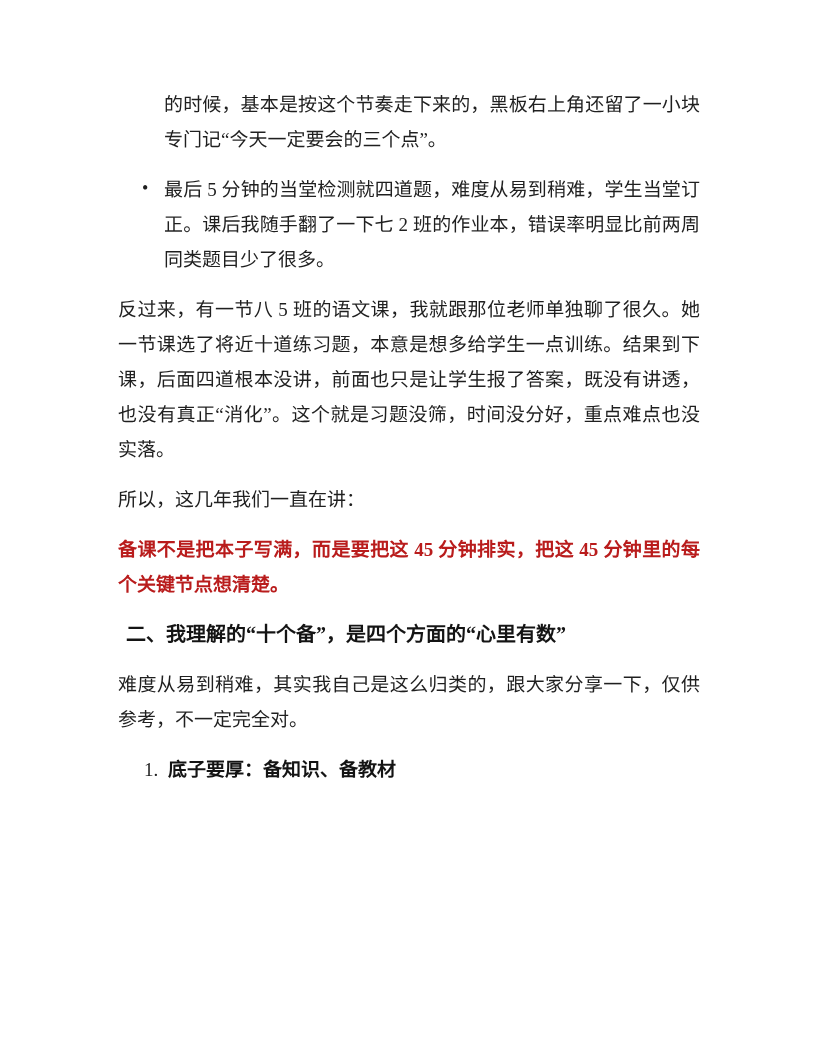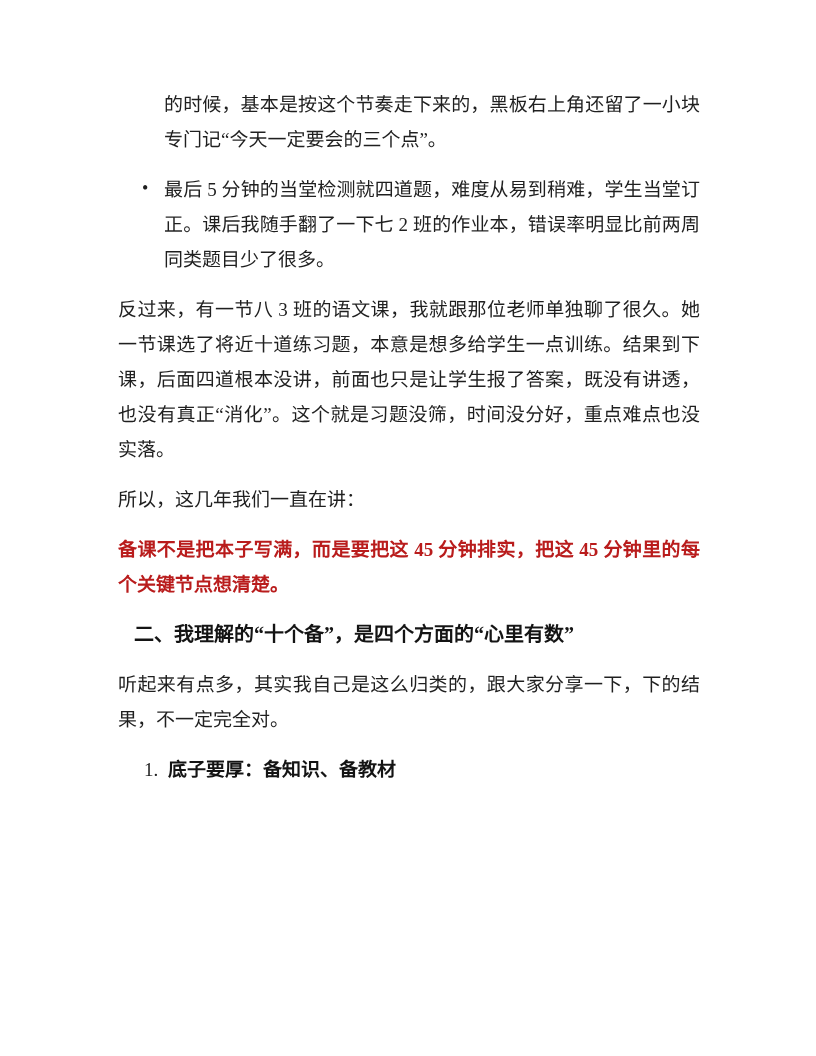--- a/index.html
+++ b/index.html
@@ -37,21 +37,21 @@
     font-size: 18px;
   }
   .emphasis {
     font-weight: 700;
     color: #b91c1c;
   }
   .section-heading {
     font-size: 20px;
     font-weight: 700;
     color: #141414;
-    margin: 0 0 15px 16px;
+    margin: 0 0 15px 8px;
     line-height: 35px;
     text-align: justify;
   }
   .numbered-block {
     position: relative;
     margin-left: 50px;
     font-weight: 700;
     color: #141414;
   }
   .item-number {
@@ -67,28 +67,28 @@
 
 <div class="page">
 
   <div class="block list-block">的时候，基本是按这个节奏走下来的，黑板右上角还留了一小块专门记“今天一定要会的三个点”。</div>
 
   <div class="block list-block">
     <span class="bullet-marker">•</span><span>最后 5 分钟的当堂检测就四道题，难度从易到稍难，学生当堂订正。课后我随手翻了一下七 2 班的作业本，错误率明显比前两周同类题目少了很多。</span>
   </div>
 
 
-  <p class="block">反过来，有一节八 3 班的语文课，我就跟那位老师单独聊了很久。她一节课选了将近十道练习题，本意是想多给学生一点训练。结果到下课，后面四道根本没讲，前面也只是让学生报了答案，既没有讲透，也没有真正“消化”。这个就是习题没筛，时间没分好，重点难点也没实落。</p>
+  <p class="block">反过来，有一节八 5 班的语文课，我就跟那位老师单独聊了很久。她一节课选了将近十道练习题，本意是想多给学生一点训练。结果到下课，后面四道根本没讲，前面也只是让学生报了答案，既没有讲透，也没有真正“消化”。这个就是习题没筛，时间没分好，重点难点也没实落。</p>
 
   <p class="block">所以，这几年我们一直在讲：</p>
 
   <p class="block emphasis">备课不是把本子写满，而是要把这 45 分钟排实，把这 45 分钟里的每个关键节点想清楚。</p>
 
   <h2 class="section-heading">二、我理解的“十个备”，是四个方面的“心里有数”</h2>
 
 
-  <p class="block">听起来有点多，其实我自己是这么归类的，跟大家分享一下，下的结果，不一定完全对。</p>
+  <p class="block">难度从易到稍难，其实我自己是这么归类的，跟大家分享一下，仅供参考，不一定完全对。</p>
 
   <div class="block numbered-block">
     <span class="item-number">1.</span><span>底子要厚：备知识、备教材</span>
   </div>
 
 </div>
 
 </body></html>

